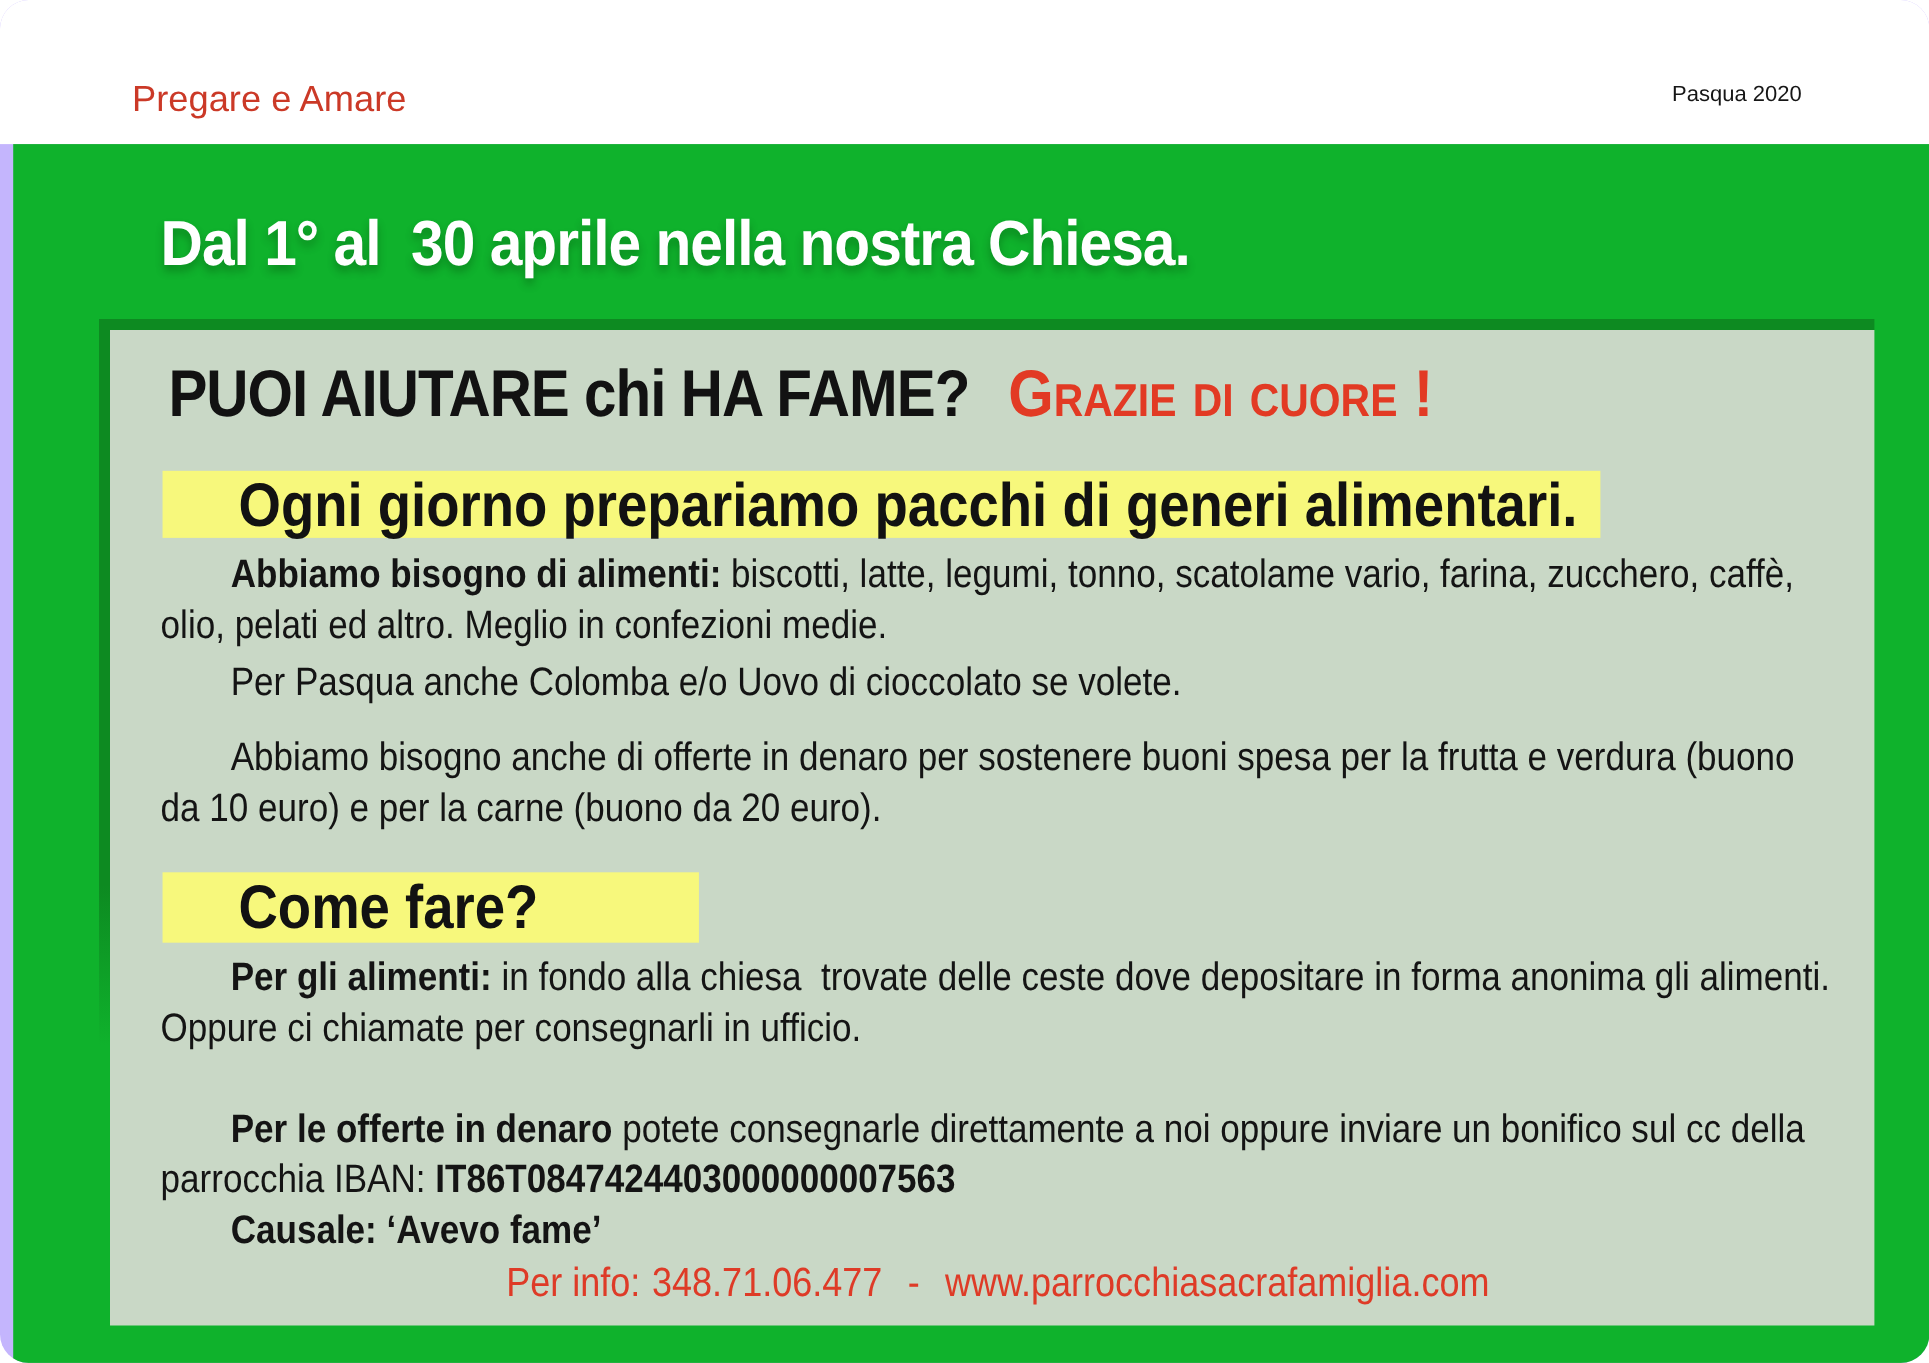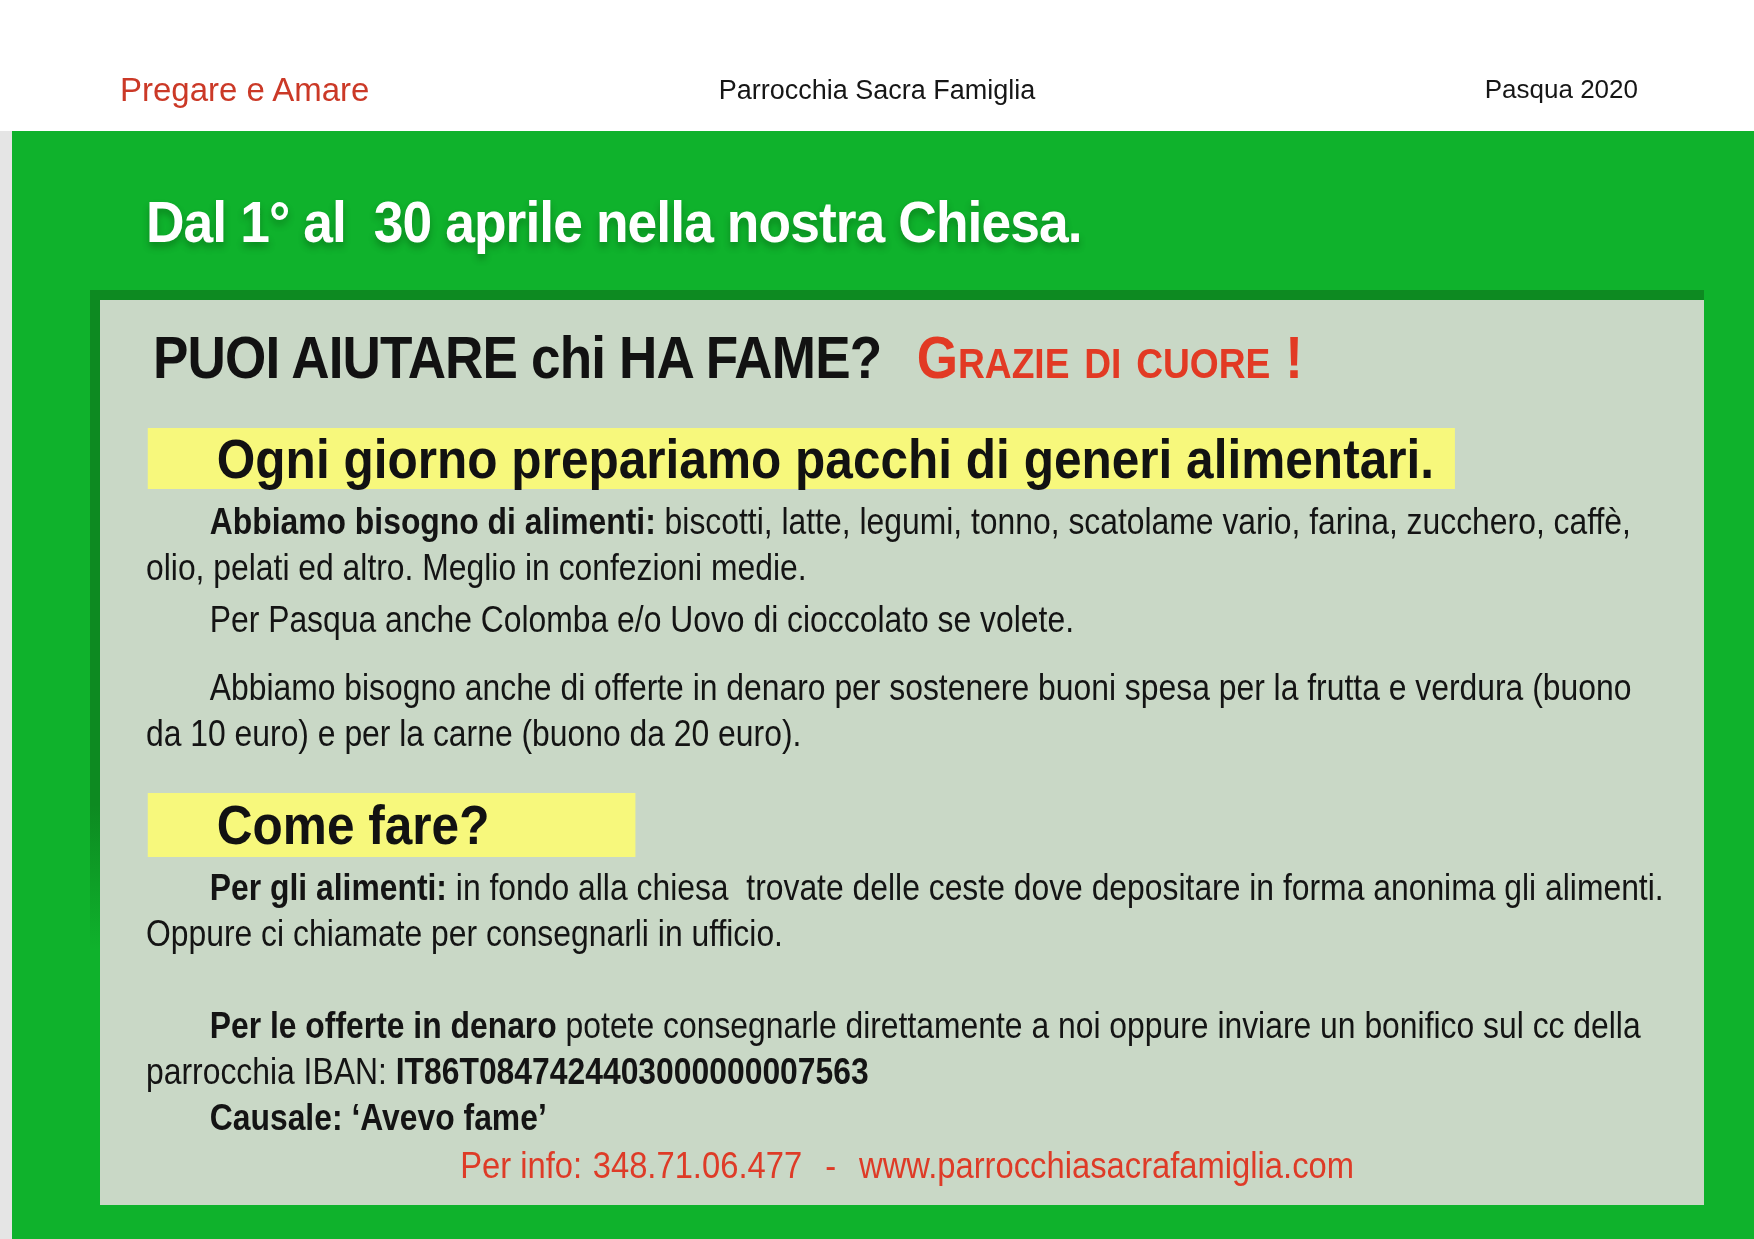--- a/index.html
+++ b/index.html
@@ -2,22 +2,23 @@
 <html><head>
 <meta charset="utf-8">
 <style>
   * { box-sizing: border-box; }
   html, body { margin: 0; padding: 0; background: #ffffff; }
   .page {
     position: relative;
     width: 1754px;
     height: 1239px;
     overflow: hidden;
-    background: #e5e5e5;
+    background: #c4b5fd;
     font-family: "Liberation Sans", "DejaVu Sans", sans-serif;
+    border-radius: 26px;
   }
 
   
   .header {
     position: absolute;
     top: 0; left: 0; right: 0;
     height: 131px;
     background: #ffffff;
   }
   .brand {
@@ -36,21 +37,21 @@
     top: 76px;
     font-size: 27px;
     line-height: 1.1;
     color: #161616;
     white-space: pre;
   }
   .edition {
     position: absolute;
     right: 116px;
     top: 75px;
-    font-size: 26px;
+    font-size: 20px;
     line-height: 1.1;
     color: #161616;
     white-space: pre;
   }
 
   
   .green-body {
     position: absolute;
     top: 131px; left: 0; right: 0; bottom: 0;
     background: #0fb22c;
@@ -166,21 +167,20 @@
   .info-line .info-phone { margin-left: 12px; }
   .info-line .info-sep { margin: 0 26px; }
 </style>
 </head>
 <body>
 
 <div class="page">
 
   <div class="header">
     <span class="brand">Pregare e Amare</span>
-    <span class="parish">Parrocchia Sacra Famiglia</span>
     <span class="edition">Pasqua 2020</span>
   </div>
 
   <div class="green-body">
 
     <h1 class="date-heading">Dal 1° al  30 aprile nella nostra Chiesa.</h1>
 
     <div class="box-shadow-top"></div>
     <div class="box-shadow-left"></div>
 

